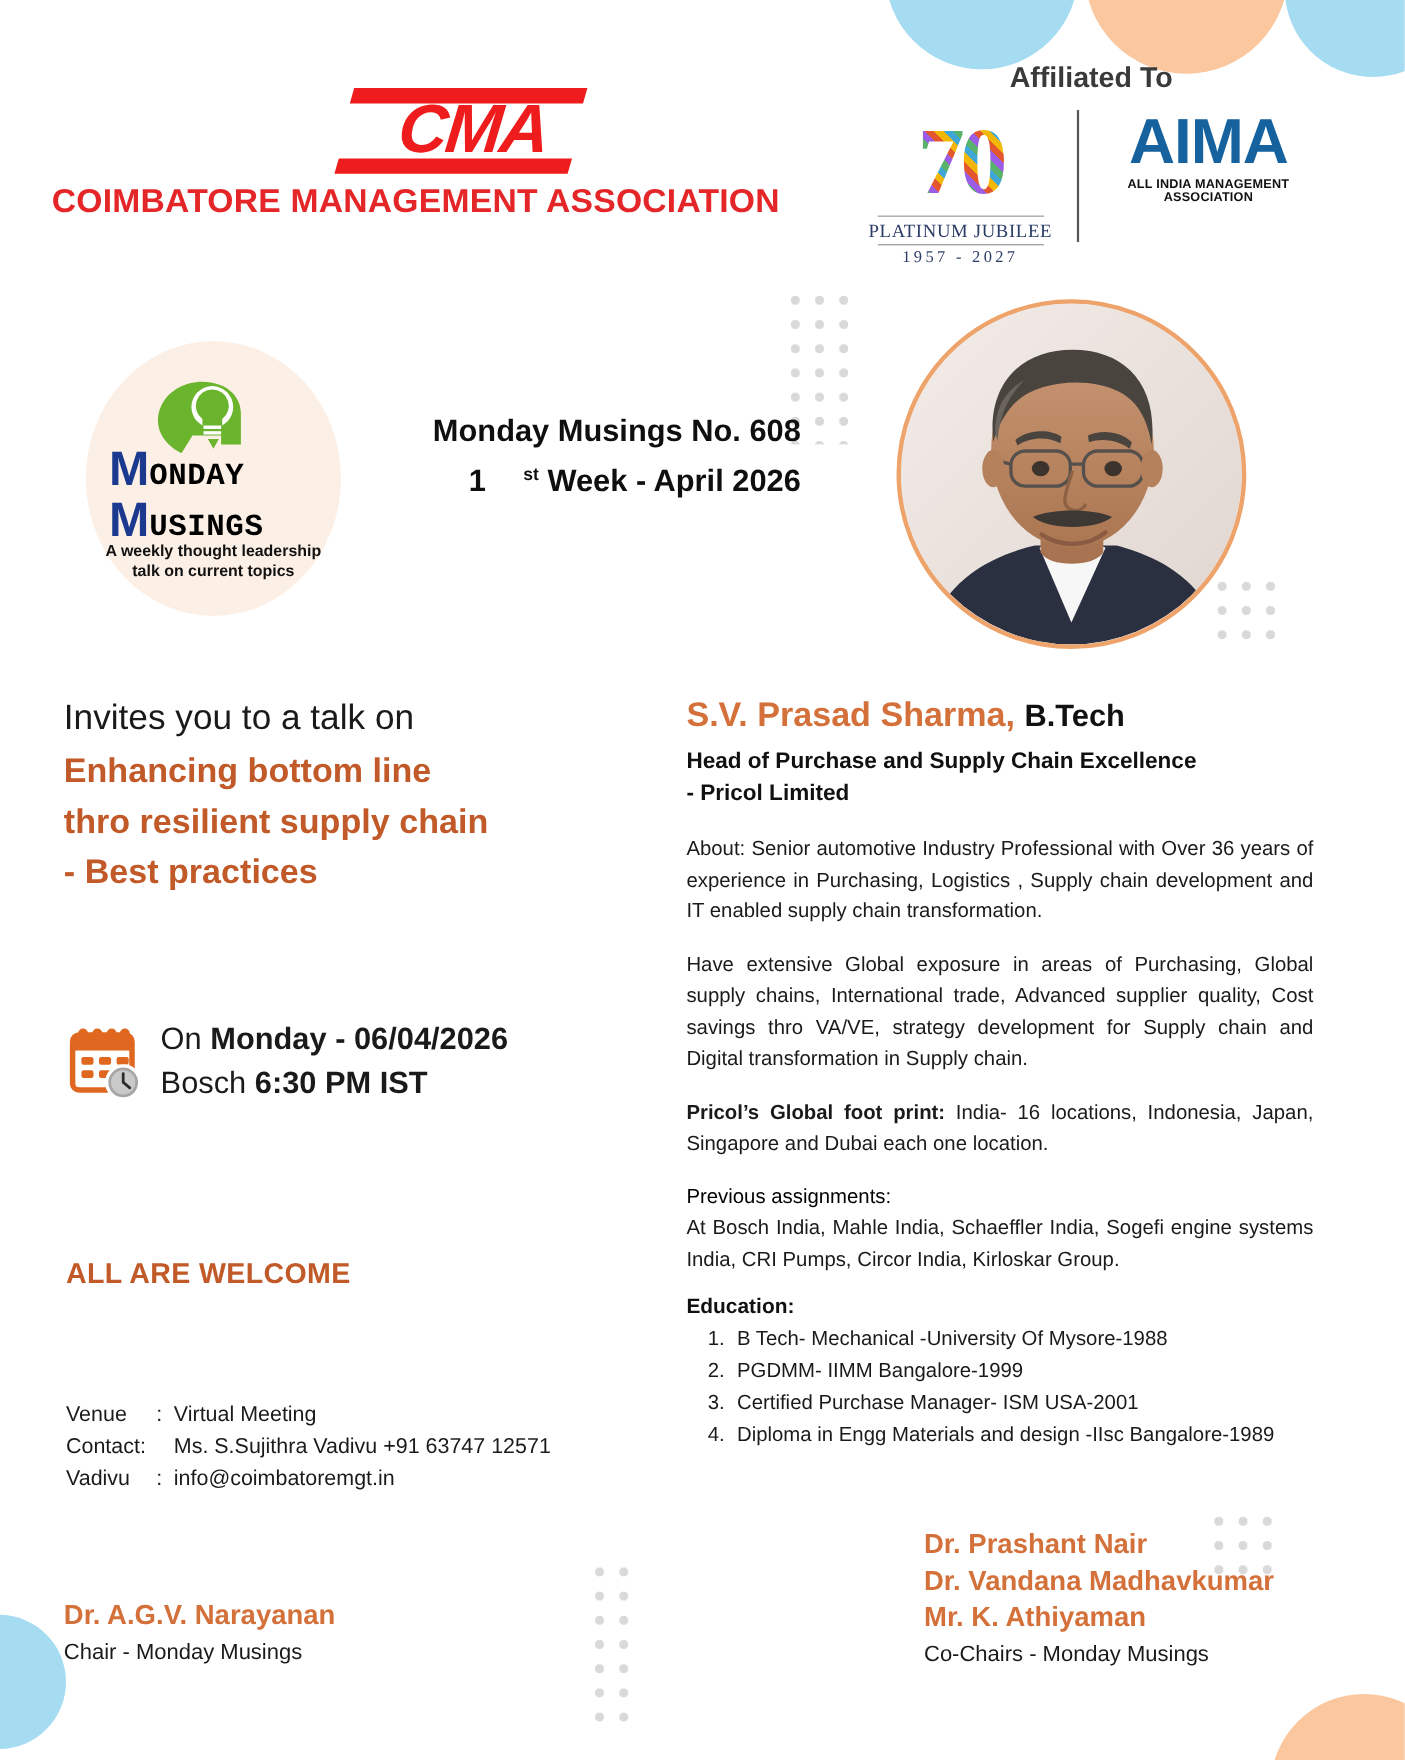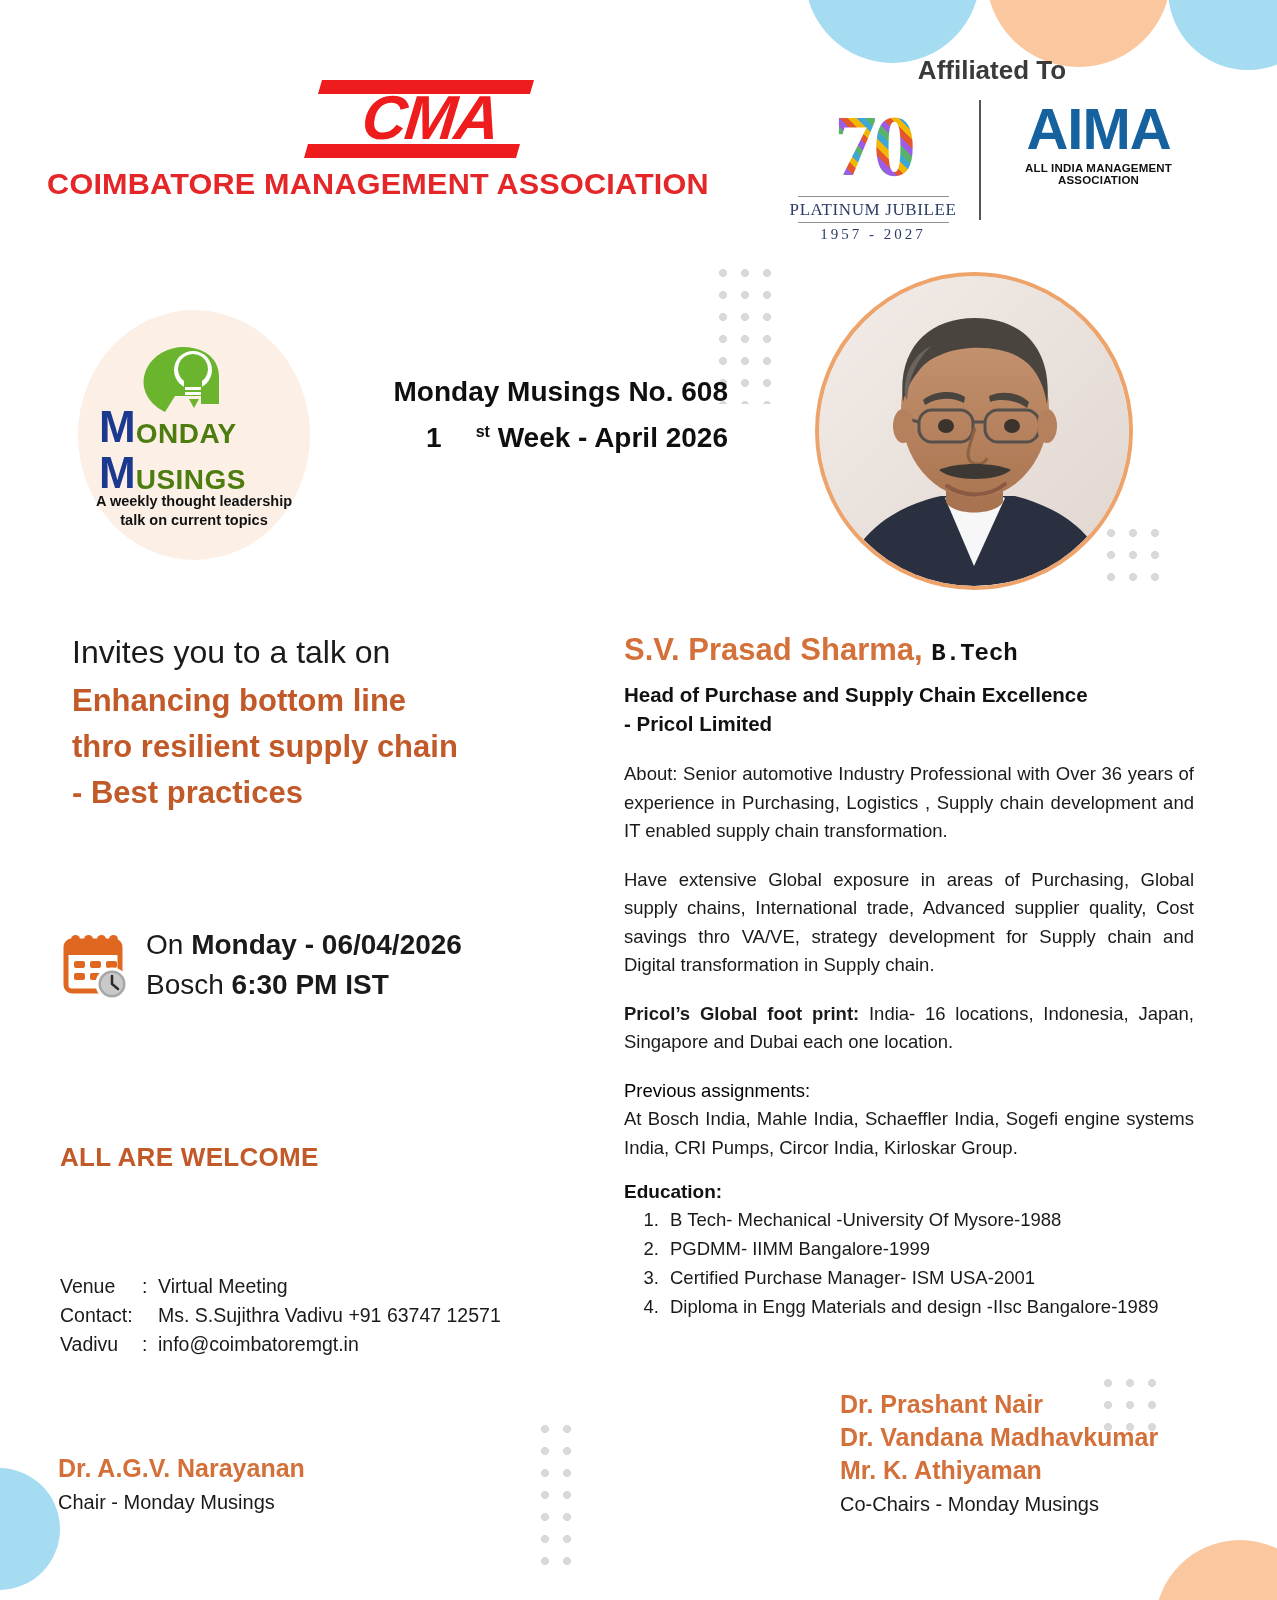--- a/index.html
+++ b/index.html
@@ -63,57 +63,57 @@
 
   
   .mm-badge{position:absolute;left:78px;top:310px;width:232px;height:250px;
     background:#fcefe6;border-radius:50%;display:flex;flex-direction:column;
     align-items:center;justify-content:center;}
   .mm-head{position:relative;width:118px;height:72px;margin-bottom:-4px;}
   .mm-wordmark{position:relative;width:190px;height:78px;}
   .mm-row{display:flex;align-items:flex-start;}
   .mm-cap{font-weight:bold;font-size:44px;line-height:38px;color:#1b3a8f;
     font-family:"Liberation Sans", sans-serif;}
-  .mm-rest{font-weight:bold;font-size:28px;line-height:40px;color:#4d7c0f;
-    letter-spacing:.5px;font-family:Liberation Sans, sans-serif;padding-top:6px;}
+  .mm-rest{font-weight:bold;font-size:28px;line-height:40px;color:#000000;
+    letter-spacing:.5px;font-family:Liberation Mono, monospace;padding-top:6px;}
   .mm-tag{font-size:14.5px;font-weight:bold;color:#111;text-align:center;line-height:19px;margin-top:6px;}
 
   
   .mm-num{position:absolute;left:348px;top:372px;width:380px;text-align:right;}
   .mm-num div{font-weight:bold;font-size:28px;line-height:40px;color:#0f0f0f;}
   .mm-num sup{font-size:16px;margin-left:34px;}
 
   
   .photo{position:absolute;left:815px;top:272px;width:310px;height:310px;border-radius:50%;
     border:4px solid #eda36a;overflow:hidden;background:#efe7e2;}
   .photo svg{display:block;width:100%;height:100%;}
 
   
-  .invite{position:absolute;left:72px;top:630px;width:540px;}
+  .invite{position:absolute;left:58px;top:630px;width:540px;}
   .invite-lead{font-size:32px;color:#1a1a1a;line-height:44px;}
   .invite-title{font-size:31px;font-weight:bold;color:#c15a28;line-height:46px;margin-top:4px;}
 
   .when{position:absolute;left:62px;top:925px;width:520px;display:flex;align-items:center;}
   .cal-icon{position:relative;width:70px;height:72px;flex:0 0 70px;}
   .when-text{margin-left:14px;}
   .when-text div{font-size:28px;line-height:40px;color:#1a1a1a;}
   .when-text b{font-weight:bold;}
 
   .welcome{position:absolute;left:60px;top:1142px;font-size:26px;font-weight:bold;
     color:#c15a28;letter-spacing:.3px;}
 
   .contact{position:absolute;left:60px;top:1272px;width:520px;font-size:19.5px;line-height:29px;color:#1a1a1a;}
   .contact .row{display:flex;}
   .contact .lbl{width:82px;flex:0 0 82px;}
   .contact .sep{width:16px;flex:0 0 16px;}
 
   
   .bio{position:absolute;left:624px;top:630px;width:570px;}
   .bio-name{font-size:31px;font-weight:bold;color:#d4703a;line-height:40px;}
-  .bio-name .deg{font-size:24px;color:#111;font-weight:bold;font-family:Liberation Mono, monospace;}
+  .bio-name .deg{font-size:28px;color:#111;font-weight:bold;}
   .bio-role{font-size:20.5px;font-weight:bold;color:#111;line-height:29px;margin-top:6px;}
   .bio-p{font-size:18.5px;line-height:28.5px;color:#1a1a1a;text-align:justify;margin-top:20px;}
   .bio-p.first{margin-top:22px;}
   .bio-p b{font-weight:bold;}
   .bio-sub{font-size:18.5px;line-height:28.5px;color:#000000;margin-top:20px;}
   .edu-h{font-size:19px;font-weight:bold;color:#111;margin-top:19px;}
   ol.edu{margin:2px 0 0 0;padding-left:40px;font-size:18.5px;line-height:29px;color:#1a1a1a;}
   ol.edu li{padding-left:6px;}
 
   

